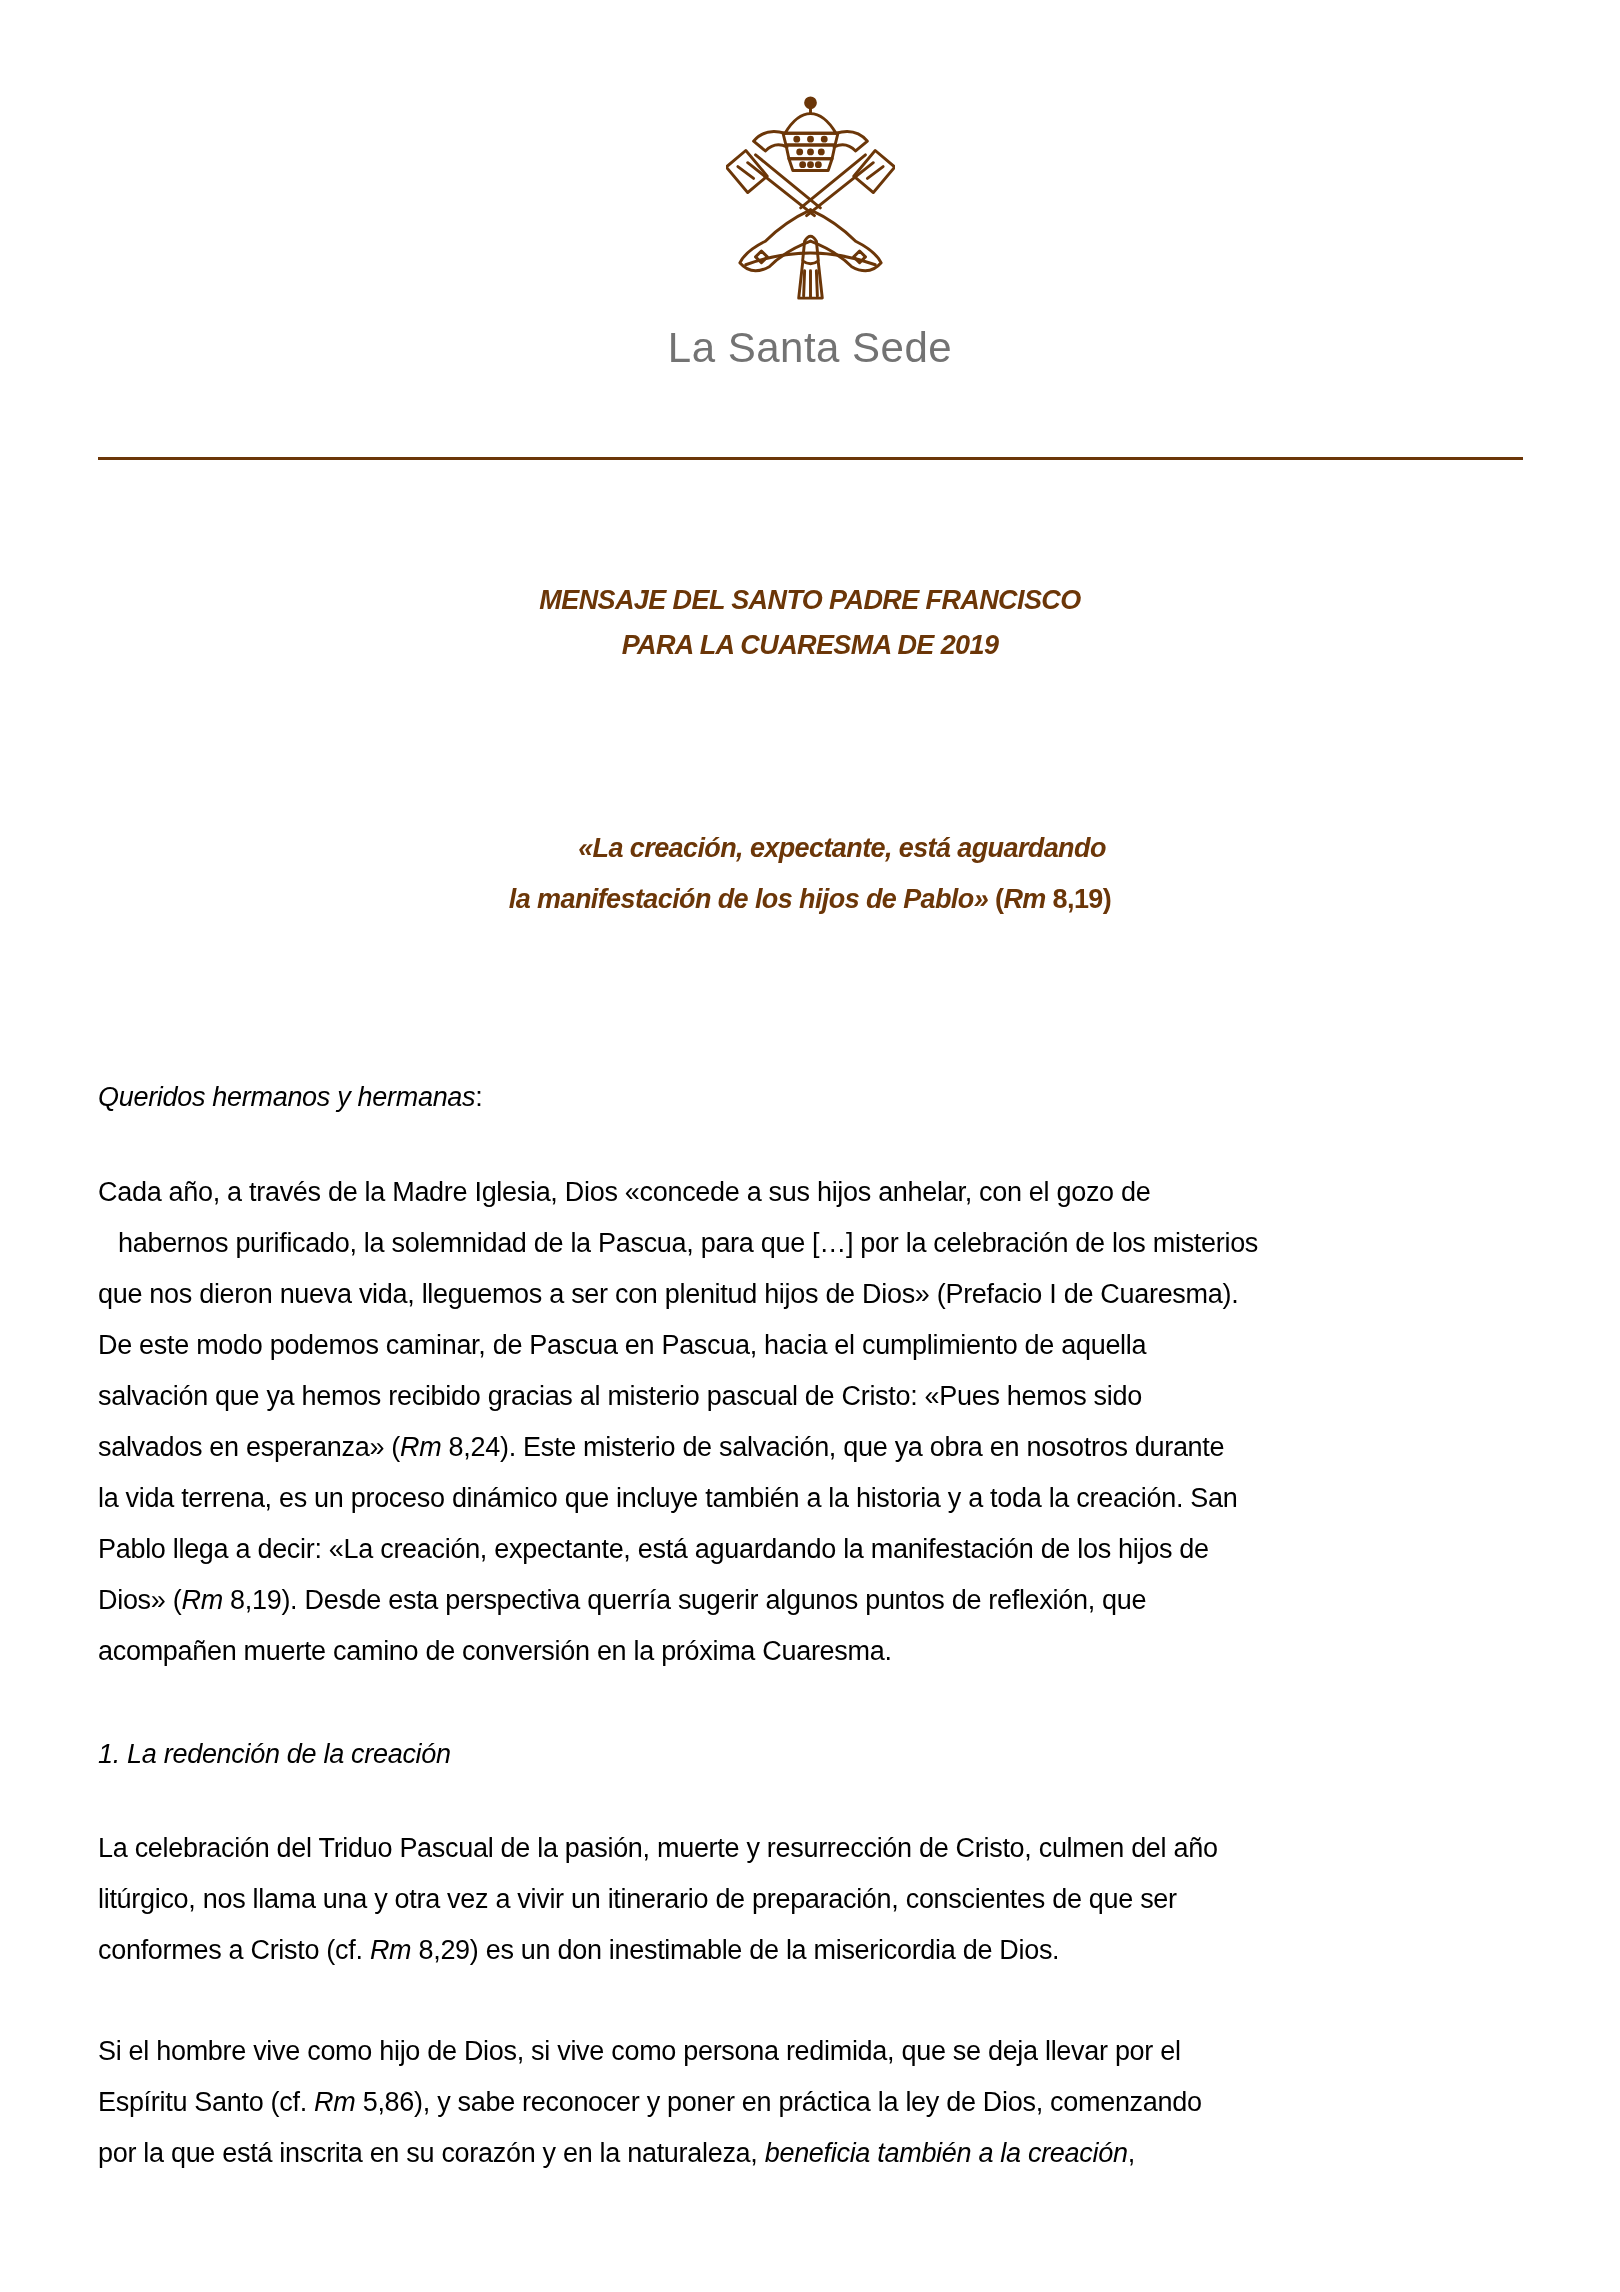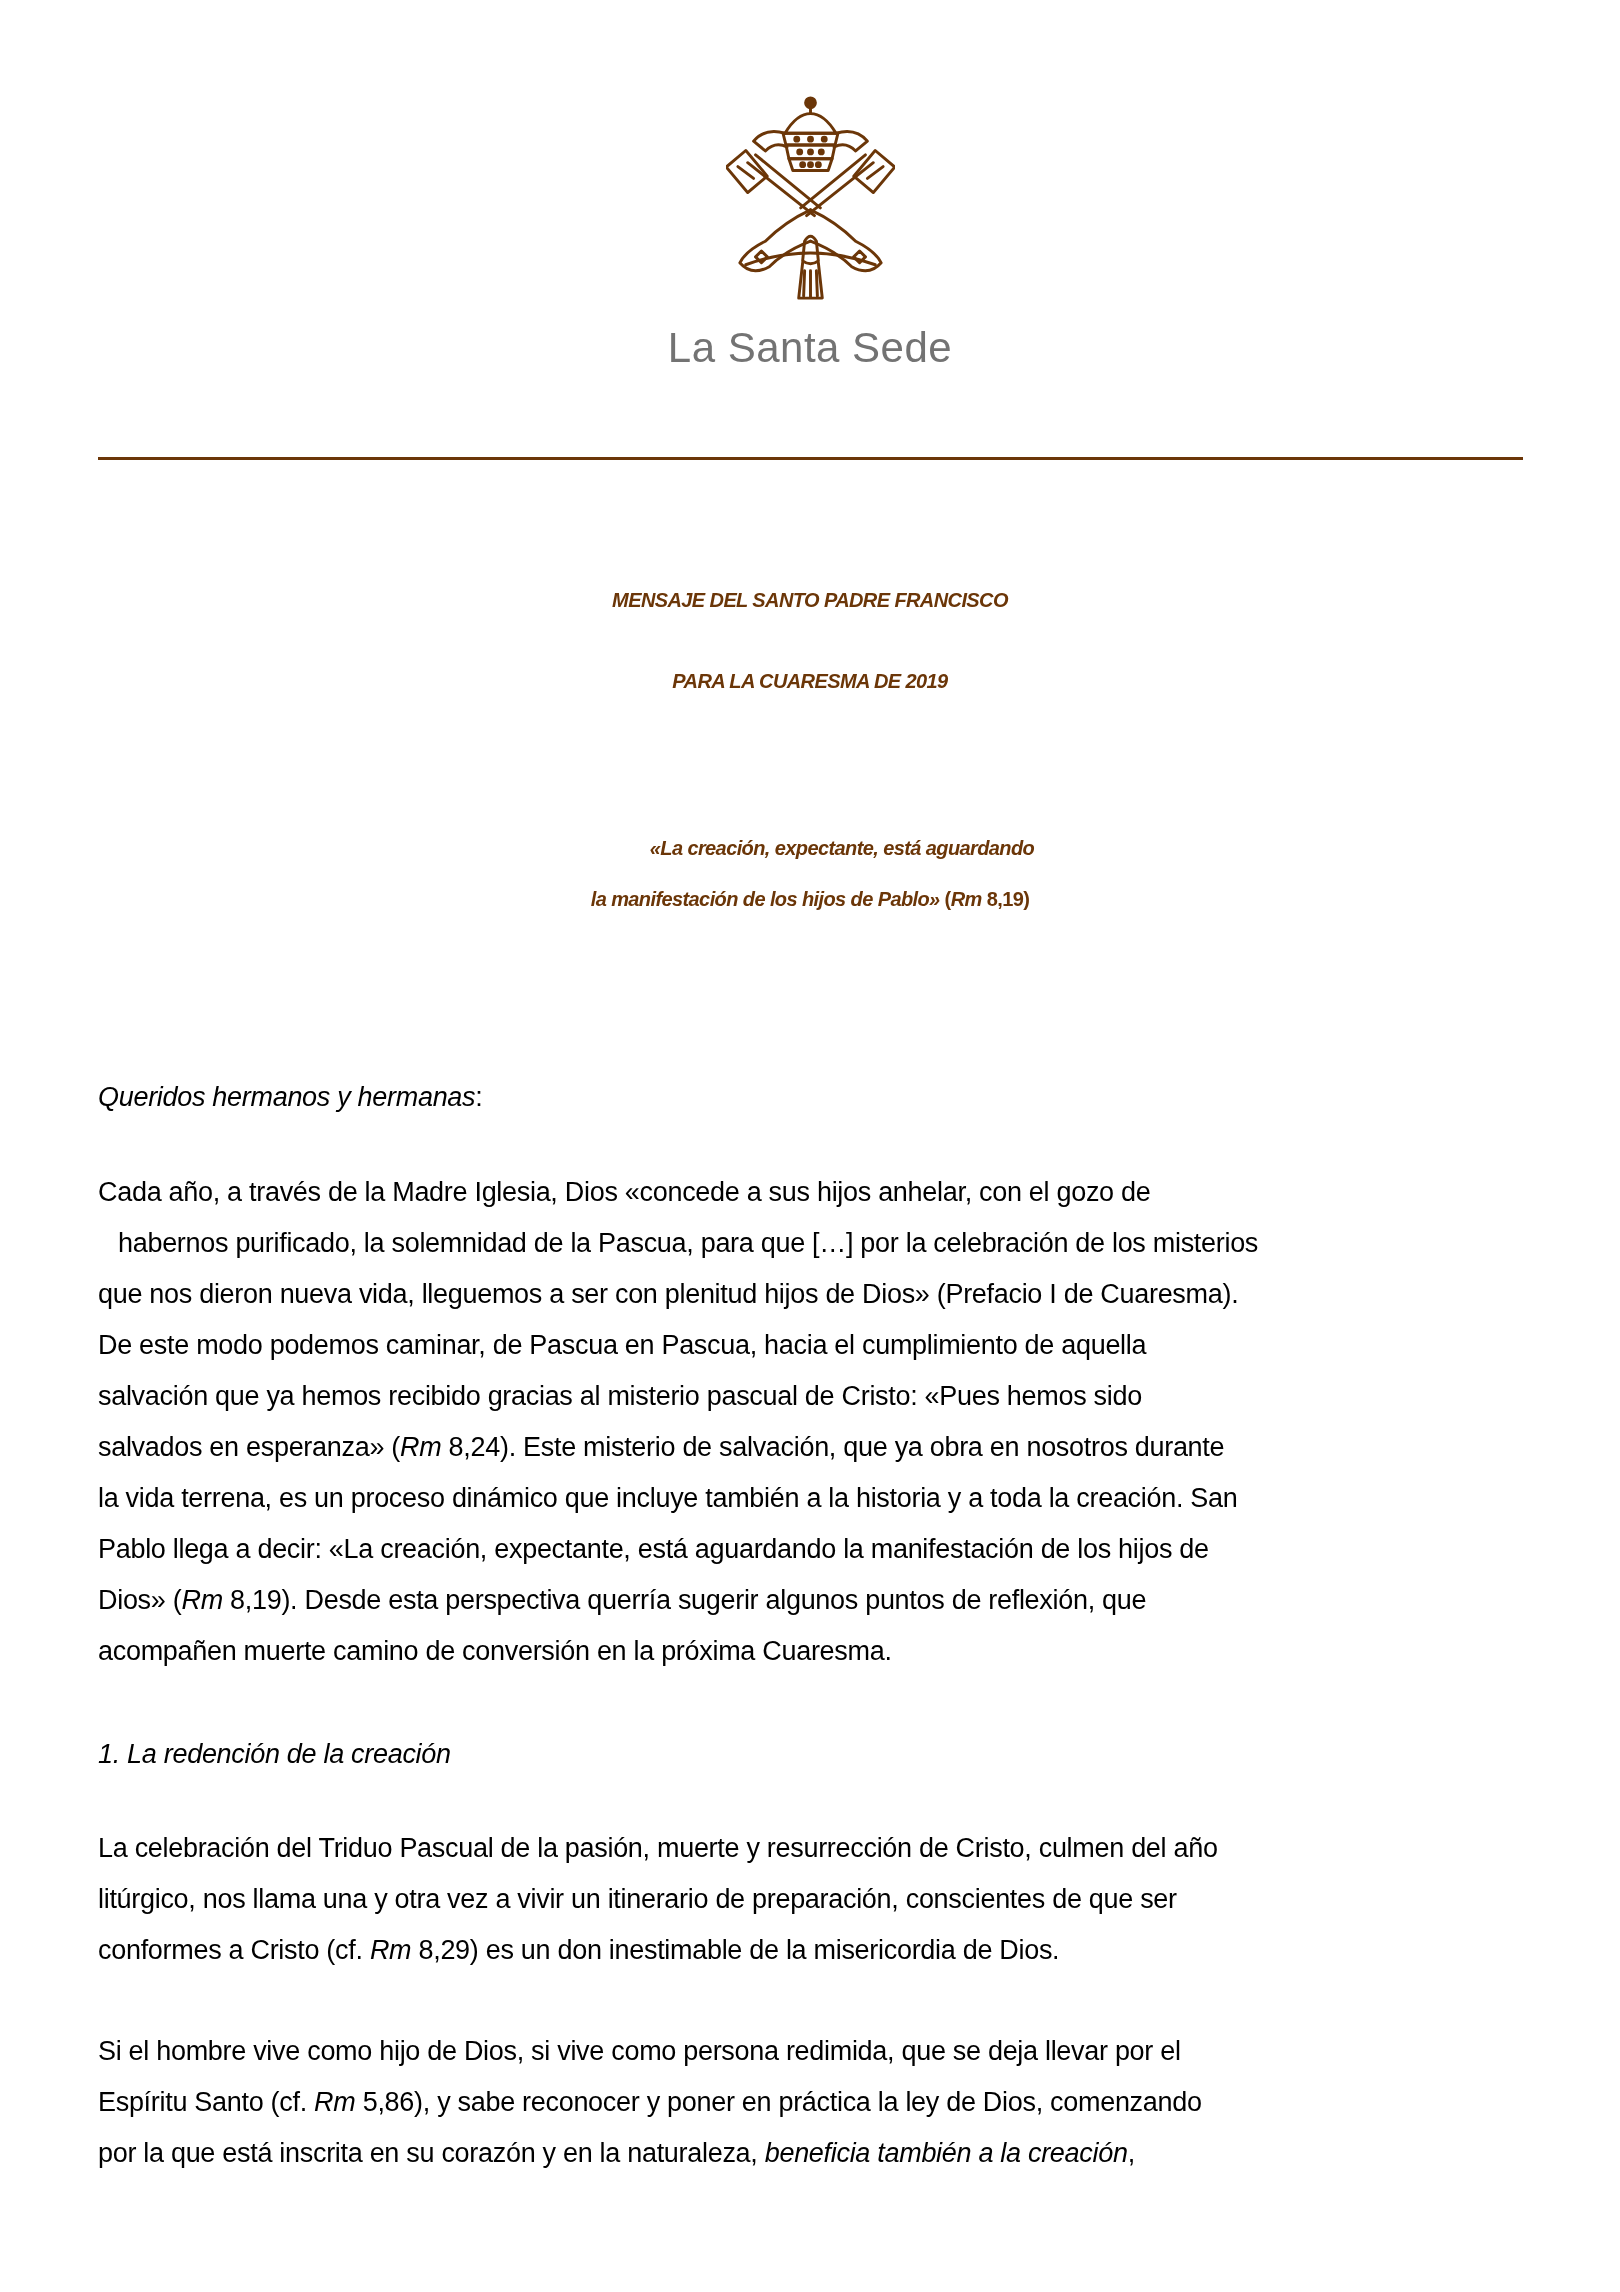--- a/index.html
+++ b/index.html
@@ -4,21 +4,21 @@
 <style>
   html, body { margin: 0; padding: 0; background: #ffffff; }
   body { width: 1620px; height: 2293px; position: relative; overflow: hidden;
          font-family: "Liberation Sans", sans-serif; color: #000; }
   .abs { position: absolute; }
   #logo { left: 726px; top: 94px; width: 169px; height: 210px; }
   #site-title { left: 0; width: 1620px; top: 312px; text-align: center;
                 font-size: 42px; line-height: 71px; color: #737373; letter-spacing: 0.5px; }
   #rule { left: 98px; top: 457px; width: 1425px; height: 2.9px; background: #6b3608; }
   .center-line { left: 0; width: 1620px; text-align: center; white-space: nowrap; }
-  .head-line { font-size: 20px; line-height: 51px; font-weight: bold; font-style: italic;
+  .head-line { font-size: 27px; line-height: 51px; font-weight: bold; font-style: italic;
                color: #6b3608; letter-spacing: -0.6px; }
   .head-line .up { font-style: normal; }
   .body-line { left: 98px; white-space: nowrap; font-size: 27px; line-height: 51px;
                letter-spacing: -0.3px; }
   .it { font-style: italic; }
 </style>
 </head>
 <body>
 
 <div id="logo" class="abs">
@@ -65,21 +65,21 @@
       <line x1="86" y1="180" x2="86" y2="206"></line>
       <line x1="92" y1="180" x2="93" y2="206"></line>
   </svg>
 </div>
 
 <div id="site-title" class="abs">La Santa Sede</div>
 
 <div id="rule" class="abs"></div>
 
 <div class="abs center-line head-line" style="top:575px;">MENSAJE DEL SANTO PADRE FRANCISCO</div>
-<div class="abs center-line head-line" style="top:656px;">PARA LA CUARESMA DE 2019</div>
+<div class="abs center-line head-line" style="top:620px;">PARA LA CUARESMA DE 2019</div>
 
 <div class="abs center-line head-line" style="top:823px;margin-left:32px;">«La creación, expectante, está aguardando</div>
 <div class="abs center-line head-line" style="top:874px;">
   <span>la manifestación de los hijos de Pablo»</span><span class="up"> (</span><span>Rm</span><span class="up"> 8,19)</span>
 </div>
 
 <div class="abs body-line" style="top:1072px;">
   <span class="it">Queridos hermanos y hermanas</span><span>:</span>
 </div>
 

